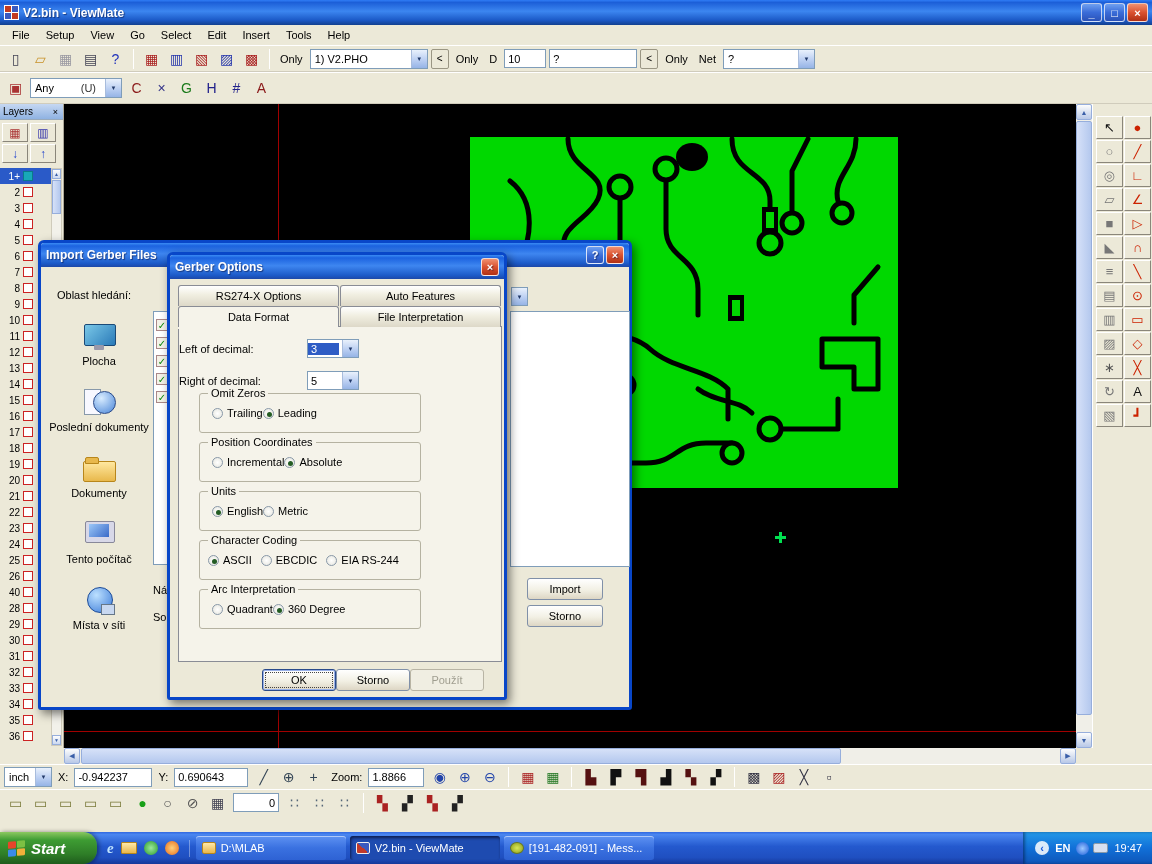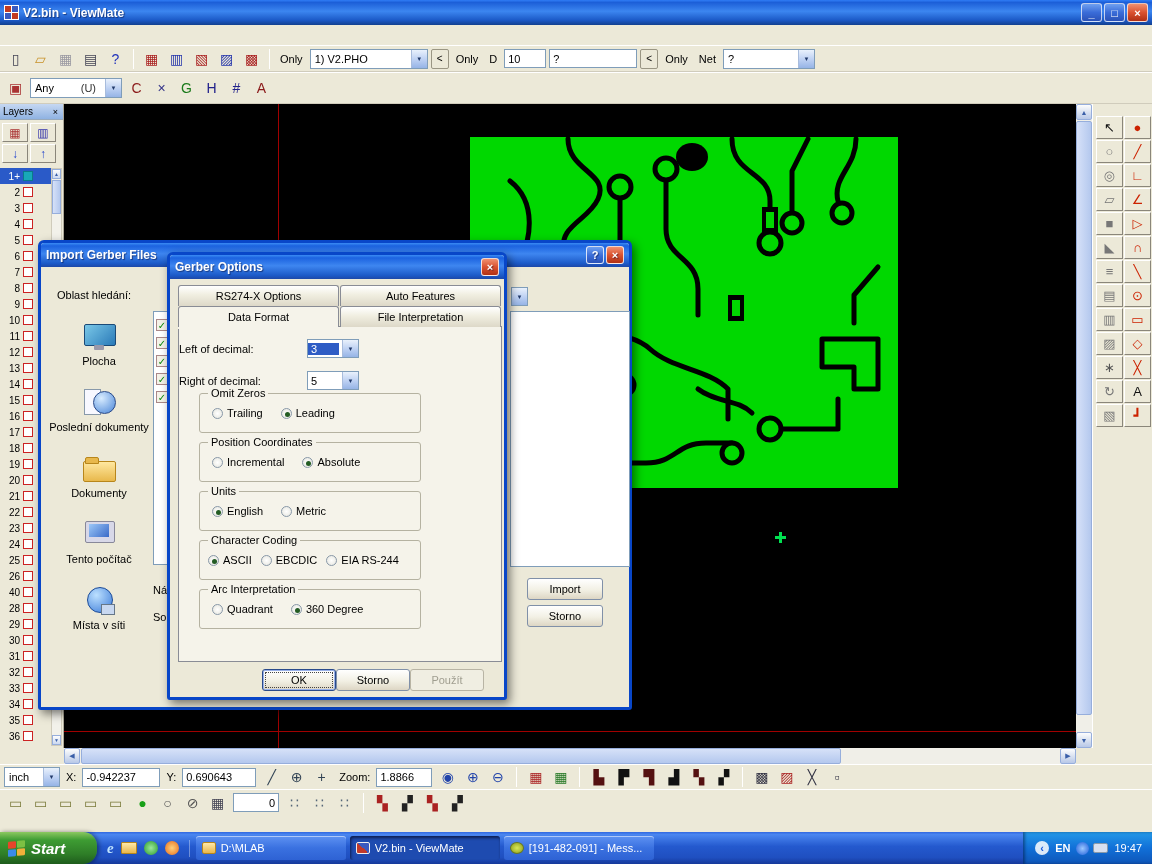--- a/index.html
+++ b/index.html
@@ -112,21 +112,21 @@
 background:linear-gradient(180deg,#FFFFFF,#F0EEE0 45%,#DDD8C8);font-size:11px}
 .tab.act{background:#F5F3EA;position:relative;z-index:3;box-shadow:0 2px 0 #F5F3EA}
 #go-pane{position:absolute;left:8px;top:71px;width:324px;height:336px;background:#F5F3EA;border:1px solid #898C95}
 .fmt-row{position:absolute;left:0;width:100%;display:flex;align-items:center}
 .fmt-label{width:122px;text-align:left;margin-right:6px}
 .mini-combo{display:flex;align-items:center;height:19px;width:52px;background:#fff;border:1px solid #7F9DB9}
 .mini-combo .val{flex:1;padding:0 3px}
 .mini-combo .val.hl{background:#2E5CC5;color:#fff}
 .grp{position:absolute;left:20px;width:222px;height:40px;border:1px solid #B5B2A1;border-radius:3px}
 .grp-label{position:absolute;top:-7px;left:8px;background:#F5F3EA;padding:0 3px;font-size:11px}
-.grp-opts{display:flex;gap:18px;padding:13px 0 0 12px}
+.grp-opts{display:flex;padding:13px 0 0 12px}
 .grp-opts.tight{gap:9px;padding-left:8px}
 .ropt{display:inline-flex;align-items:center;gap:4px;font-size:11px}
 .radio{width:11px;height:11px;border-radius:50%;border:1px solid #8898A8;background:radial-gradient(#FFF,#E4E4DC);position:relative;display:inline-block}
 .radio.on::after{content:"";position:absolute;left:3px;top:3px;width:5px;height:5px;border-radius:50%;background:#235C23}
 .go-buttons{position:absolute;left:92px;top:414px;display:flex;gap:0}
 .go-buttons .xp-btn{width:74px}
 
 .taskbar{position:absolute;left:0;top:832px;width:1152px;height:32px;display:flex;align-items:center;
 background:linear-gradient(180deg,#3168E0 0%,#4A86F0 8%,#2459CE 45%,#1F4FC0 80%,#15389A 100%)}
 .start{width:97px;height:32px;display:flex;align-items:center;gap:6px;padding-left:8px;border-radius:0 14px 14px 0;
@@ -172,20 +172,31 @@
         <span class="aq a4"></span>
       </span>
     <span class="title-text">V2.bin - ViewMate</span>
     <span class="caps">
       <span class="cap">_</span>
       <span class="cap">□</span>
       <span class="cap close">×</span>
     </span>
   </div>
 
+  <div class="menubar" id="menubar">
+      <span class="mitem">File</span>
+      <span class="mitem">Setup</span>
+      <span class="mitem">View</span>
+      <span class="mitem">Go</span>
+      <span class="mitem">Select</span>
+      <span class="mitem">Edit</span>
+      <span class="mitem">Insert</span>
+      <span class="mitem">Tools</span>
+      <span class="mitem">Help</span>
+    </div>
 
   <div class="tbar" id="toolbar1" style="top:45px;height:27px">
     <span id="tb1-icons" class="hrow">
         <span class="icon-btn" style="color:#444455">▯</span>
         <span class="icon-btn" style="color:#C8922A">▱</span>
         <span class="icon-btn" style="color:#9A99A2">▦</span>
         <span class="icon-btn" style="color:#444455">▤</span>
         <span class="icon-btn" style="color:#2233BB">?</span>
       </span>
     <span class="tsep"></span>
@@ -481,21 +492,21 @@
   </div>
   <div class="hscroll">
     <span class="sb-btn" style="left:0;top:0">◀</span>
     <span class="hthumb"></span>
     <span class="sb-btn" style="right:0;top:0">▶</span>
   </div>
   <div class="corner" style="left:0;top:748px;width:64px;height:16px"></div>
   <div class="corner" style="left:1076px;top:748px;width:76px;height:16px"></div>
 
   <div class="sbar" id="status1" style="top:764px;height:25px">
-    <span class="combo" style="width:56px">
+    <span class="combo" style="width:48px">
       <span class="cval">inch</span>
       <span class="drop">▼</span>
     </span>
     <span class="slabel">X:</span>
     <span class="field" style="width:78px">-0.942237</span>
     <span class="slabel">Y:</span>
     <span class="field" style="width:74px">0.690643</span>
     <span id="st1-mid" class="hrow">
         <span class="icon-btn" style="color:#334455">╱</span>
         <span class="icon-btn" style="color:#334455">⊕</span>

